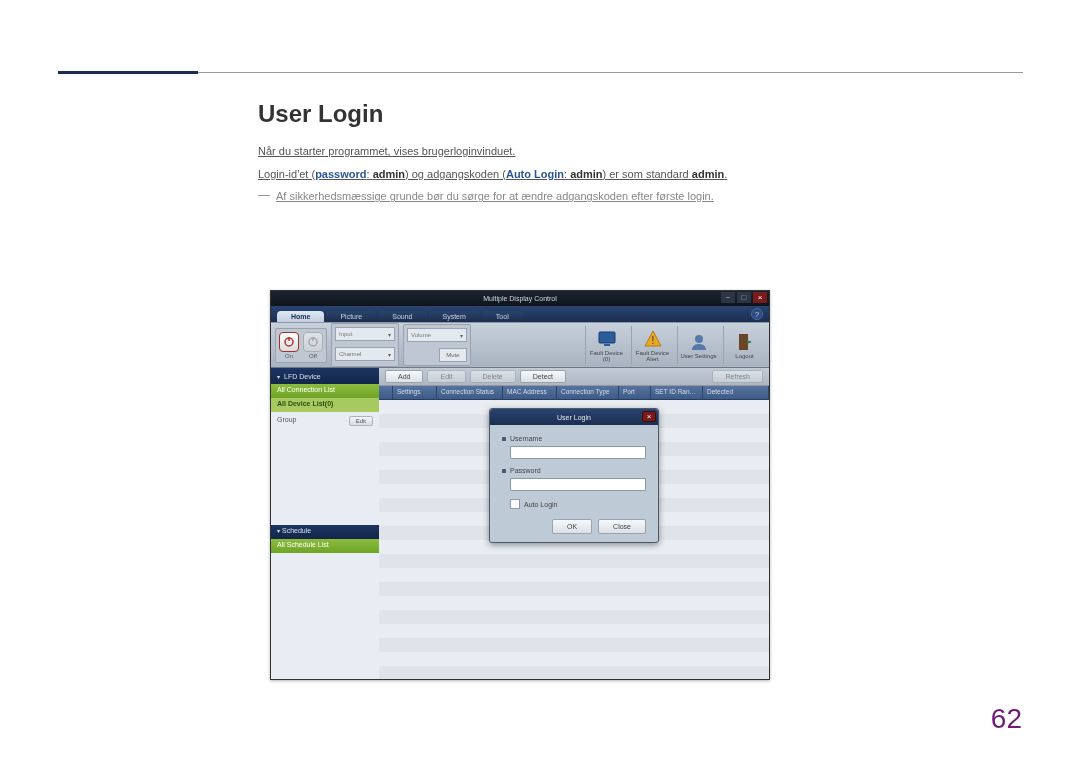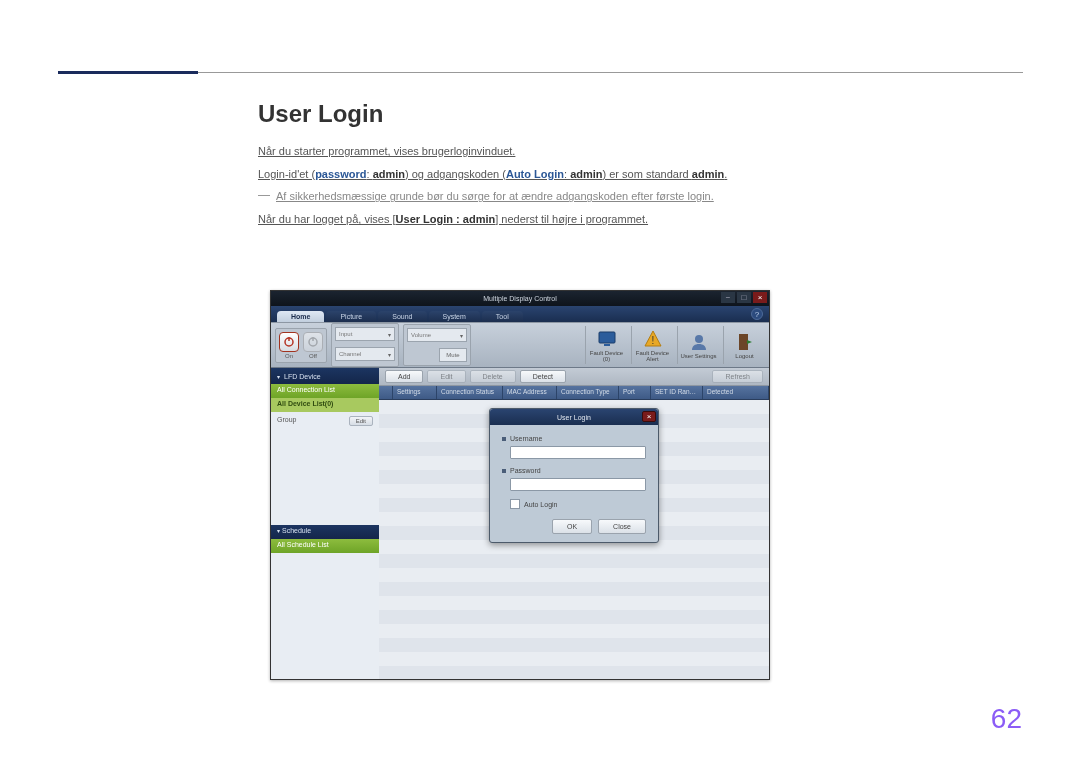--- a/index.html
+++ b/index.html
@@ -271,40 +271,37 @@
   .dlg-btn {
     font-size: 7px; padding: 3px 14px;
     background: linear-gradient(#f7f9fb, #dbe1e8);
     border: 1px solid #9aa3ad; border-radius: 2px; color: #444;
   }
   .page-num {
     position: absolute;
     right: 58px;
     bottom: 28px;
     font-size: 28px;
-    color: #8b5cf6;
+    color: #701a75;
   }
 </style>
 </head>
 <body>
 
 <div class="top-border"></div>
 <div class="top-line"></div>
 
 <div class="content">
   <h1>User Login</h1>
   <div class="intro-text">
     <p>Når du starter programmet, vises brugerloginvinduet.</p>
     <p>
       <span>Login-id'et (</span><span class="bold-blue">password</span><span>: </span><span class="bold-black">admin</span><span>) og adgangskoden (</span><span class="bold-blue">Auto Login</span><span>: </span><span class="bold-black">admin</span><span>) er som standard </span><span class="bold-black">admin</span><span>.</span>
     </p>
     <p class="note-line">Af sikkerhedsmæssige grunde bør du sørge for at ændre adgangskoden efter første login.</p>
-    <p>
-      <span>Når du har logget på, vises [</span><span class="bold-black">User Login : admin</span><span>] nederst til højre i programmet.</span>
-    </p>
   </div>
 </div>
 
 <div class="screenshot">
   <div class="win-titlebar">
     <span>Multiple Display Control</span>
     <div class="win-controls">
       <span>−</span>
       <span>□</span>
       <span class="close">×</span>

